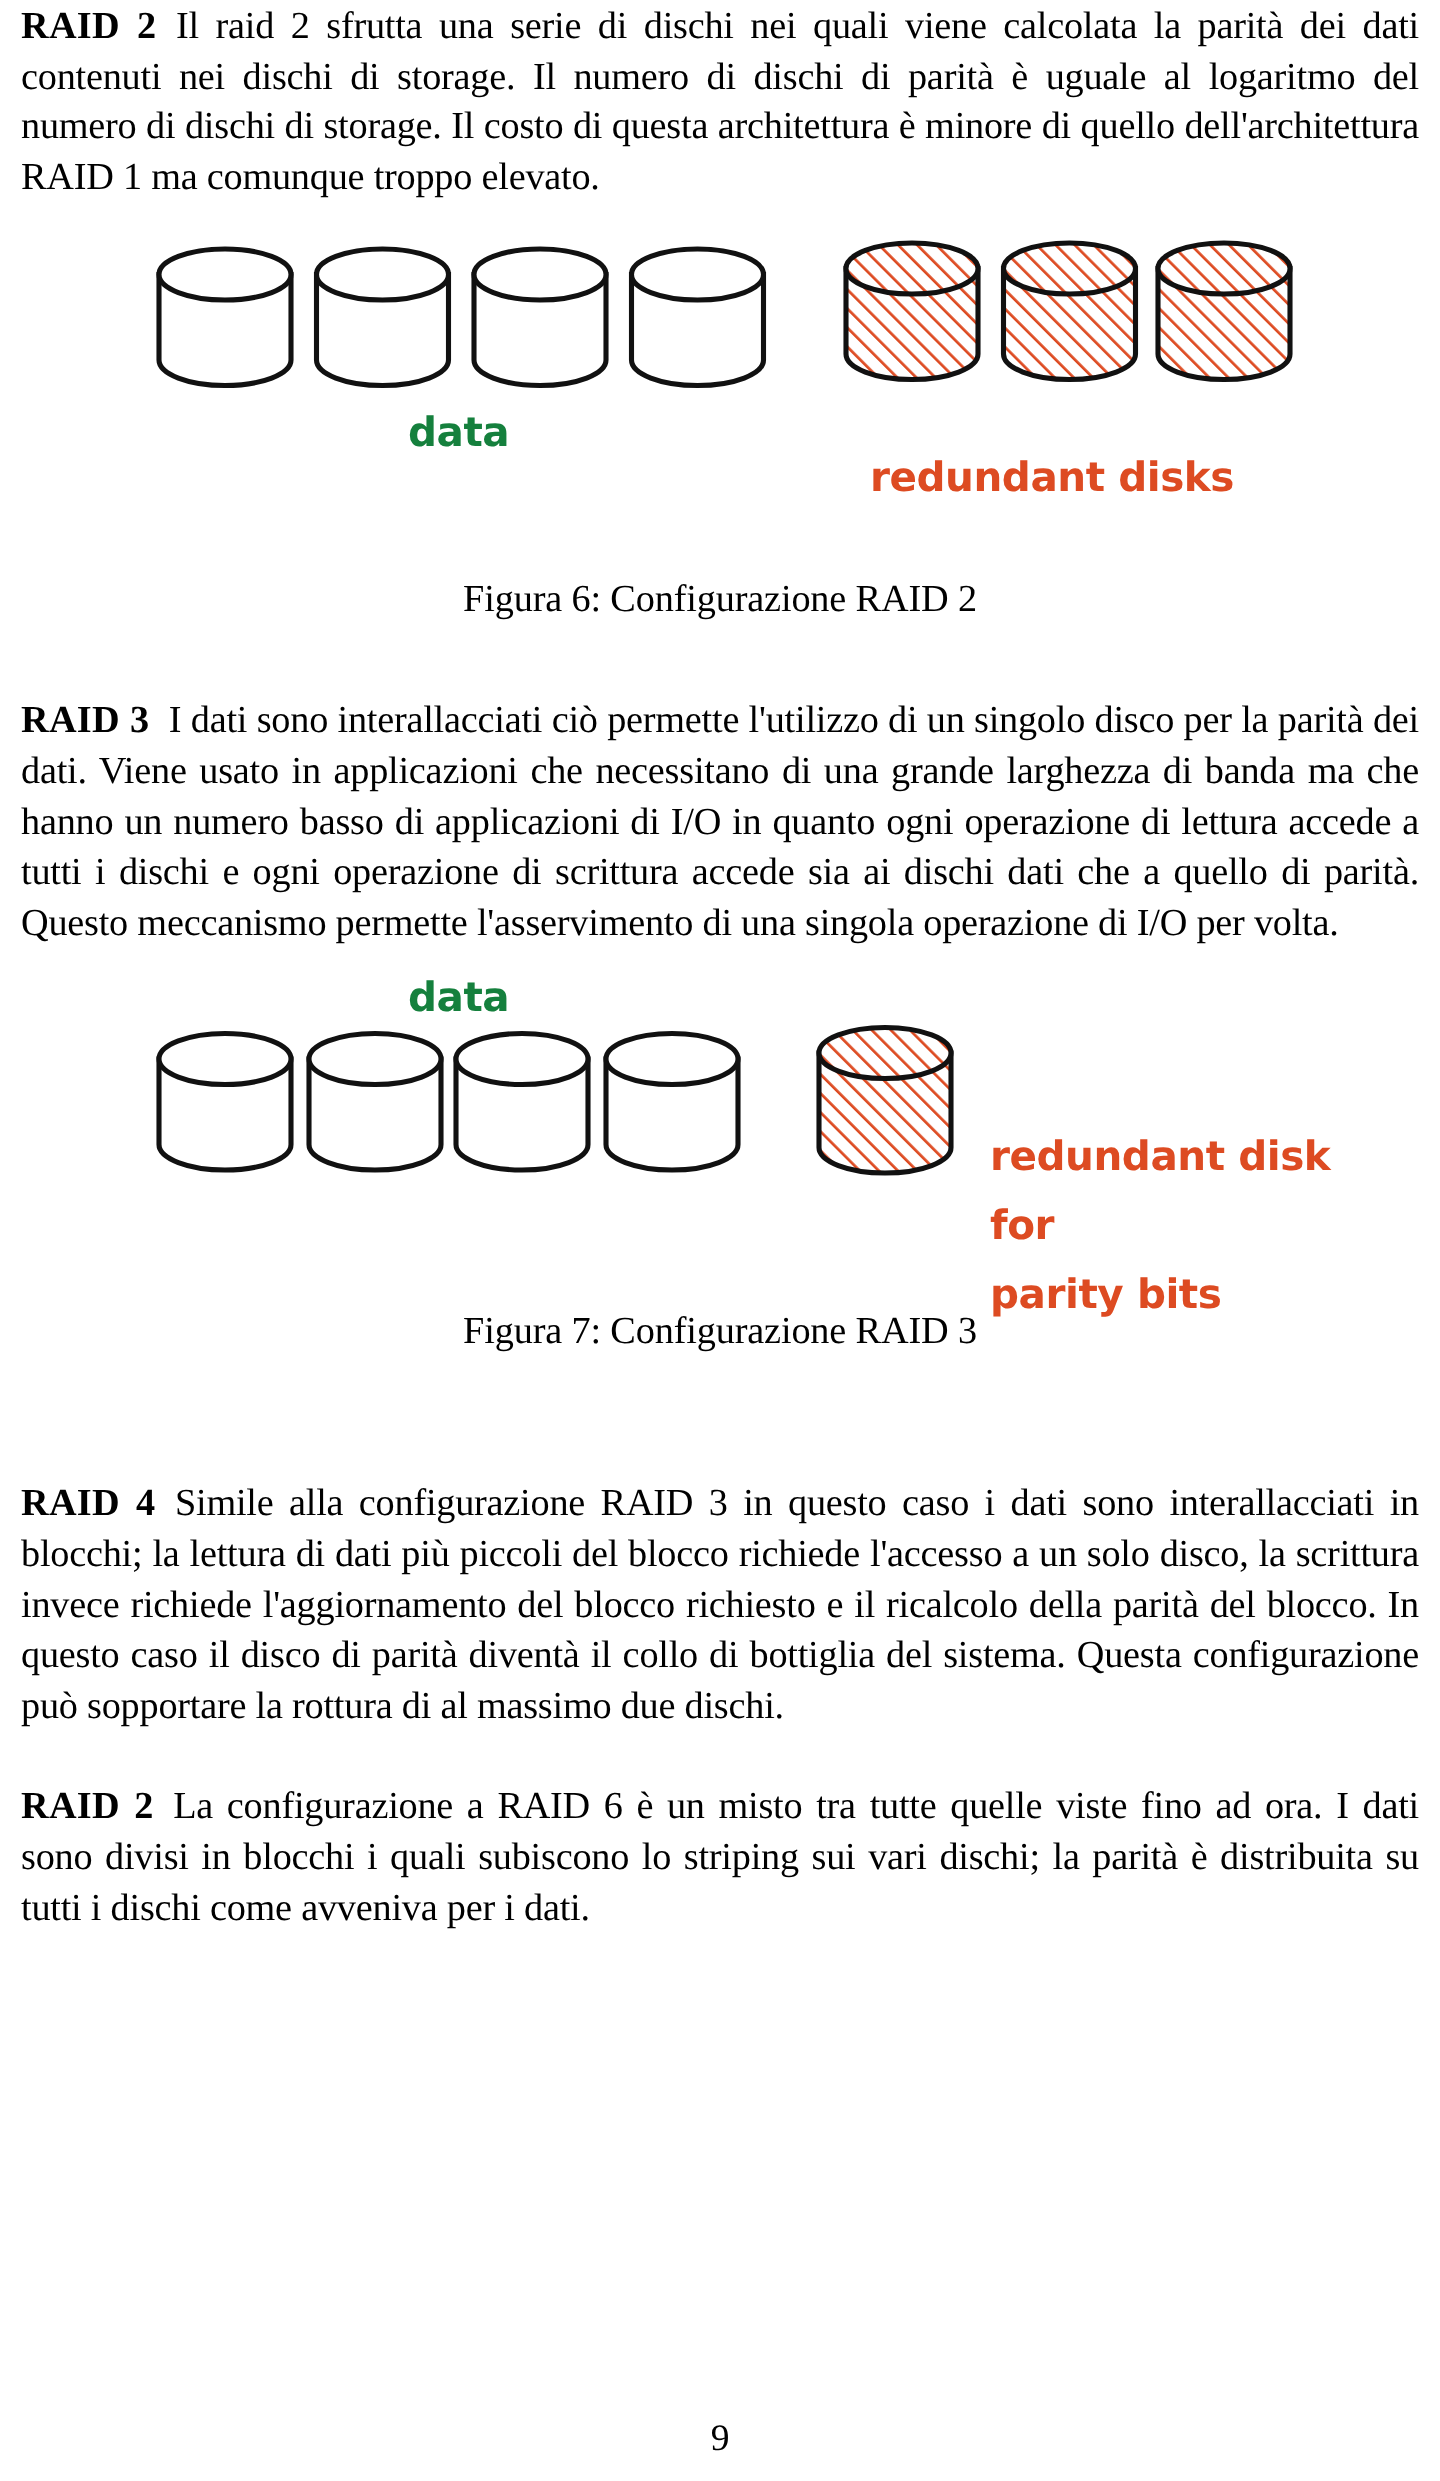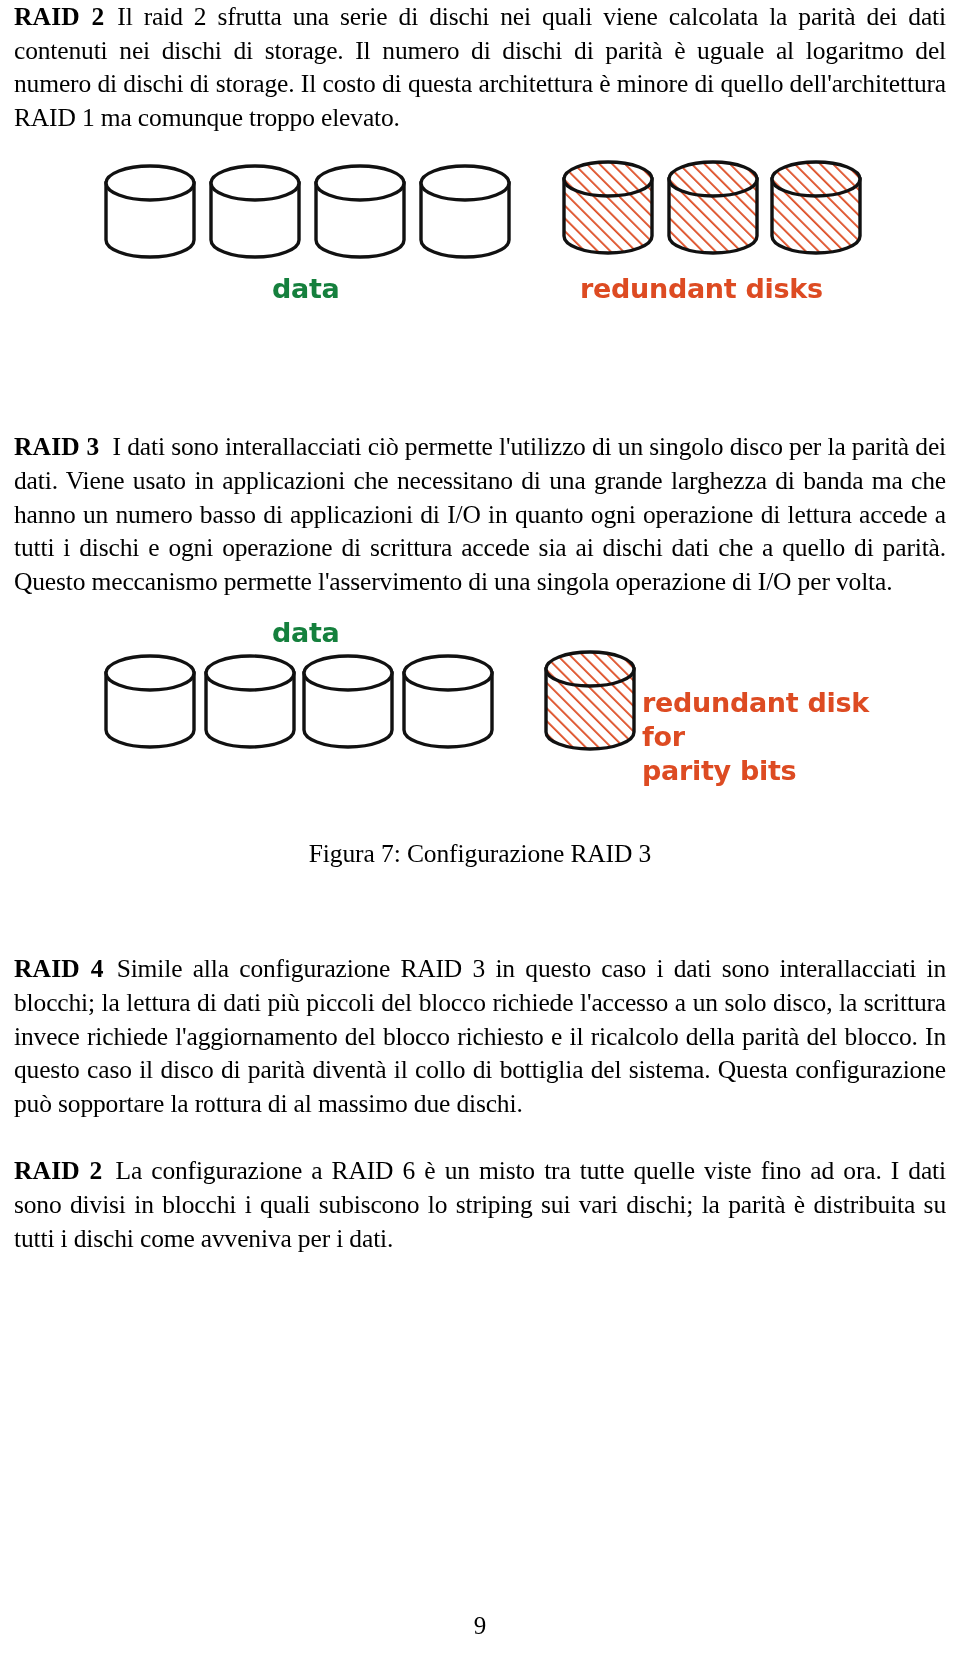--- a/index.html
+++ b/index.html
@@ -69,21 +69,21 @@
   .disk-label {
     position: absolute;
     font-family: "DejaVu Sans", "Liberation Sans", sans-serif;
     font-weight: bold;
     font-size: 27px;
     line-height: 30px;
     letter-spacing: -0.3px;
     white-space: pre-line;
   }
   .disk-label.dark { color: #15803d; }
-  .disk-label.accent { color: #DD4B22; }
+  .disk-label.accent { color: #DD4B22; margin-top: 30px; }
 
   
   .page-number {
     position: absolute;
     left: 0;
     right: 0;
     bottom: 14px;
     text-align: center;
     font-size: 25px;
   }
@@ -164,20 +164,21 @@
           <path d="M6,17 L6,74 A44,17 0 0 0 94,74 L94,17 Z" fill="url(#hatch6c)" stroke="#111111" stroke-width="3.4"></path>
           <ellipse cx="50" cy="17" rx="44" ry="17" fill="url(#hatch6c)" stroke="#111111" stroke-width="3.4"></ellipse>
         </svg>
       </div>
 
       <div class="disk-label dark" style="left: 232px; top: 120px;">data</div>
       <div class="disk-label accent" style="left: 540px; top: 120px;">redundant disks</div>
     </div>
 
     <div class="spacer-l"></div>
+    <div class="figcaption">Figura 6: Configurazione RAID 2</div>
   </div>
 
   <div class="spacer-l"></div>
 
   <p class="para"><span class="raid-head">RAID 3</span><span class="gap-after-head"></span><span>I dati sono interallacciati ciò permette l'utilizzo di un singolo disco per la parità dei dati. Viene usato in applicazioni che necessitano di una grande larghezza di banda ma che hanno un numero basso di applicazioni di I/O in quanto ogni operazione di lettura accede a tutti i dischi e ogni operazione di scrittura accede sia ai dischi dati che a quello di parità. Questo meccanismo permette l'asservimento di una singola operazione di I/O per volta.</span></p>
 
   <div class="spacer-s"></div>
 
   <div class="figure">
     <div class="diagram" style="width: 880px; height: 185px;">
@@ -215,21 +216,21 @@
             <pattern id="hatch7a" width="9" height="9" patternTransform="rotate(-45)" patternUnits="userSpaceOnUse">
               <rect width="9" height="9" fill="#ffffff"></rect>
               <line x1="0" y1="0" x2="0" y2="9" stroke="#DD4B22" stroke-width="3.6"></line>
             </pattern>
           </defs>
           <path d="M6,17 L6,80 A44,17 0 0 0 94,80 L94,17 Z" fill="url(#hatch7a)" stroke="#111111" stroke-width="3.4"></path>
           <ellipse cx="50" cy="17" rx="44" ry="17" fill="url(#hatch7a)" stroke="#111111" stroke-width="3.4"></ellipse>
         </svg>
       </div>
 
-      <div class="disk-label accent" style="left: 602px; top: 68px; line-height: 34px;"><span>redundant disk for</span><br><span>parity bits</span></div>
+      <div class="disk-label accent" style="left: 620px; top: 68px; line-height: 46px;"><span>redundant disk for</span><br><span>parity bits</span></div>
     </div>
 
     <div class="spacer-m"></div>
     <div class="figcaption">Figura 7: Configurazione RAID 3</div>
   </div>
 
   <div class="spacer-l"></div>
   <div class="spacer-m"></div>
 
   <p class="para"><span class="raid-head">RAID 4</span><span class="gap-after-head"></span><span>Simile alla configurazione RAID 3 in questo caso i dati sono interallacciati in blocchi; la lettura di dati più piccoli del blocco richiede l'accesso a un solo disco, la scrittura invece richiede l'aggiornamento del blocco richiesto e il ricalcolo della parità del blocco. In questo caso il disco di parità diventà il collo di bottiglia del sistema. Questa configurazione può sopportare la rottura di al massimo due dischi.</span></p>

